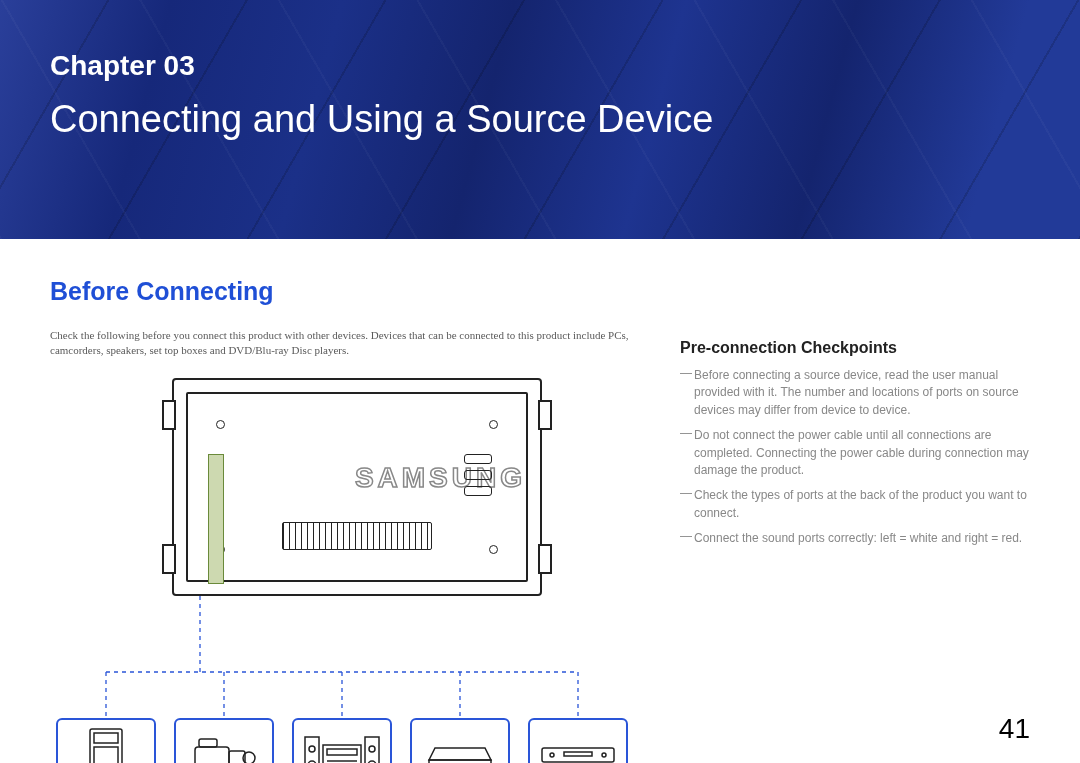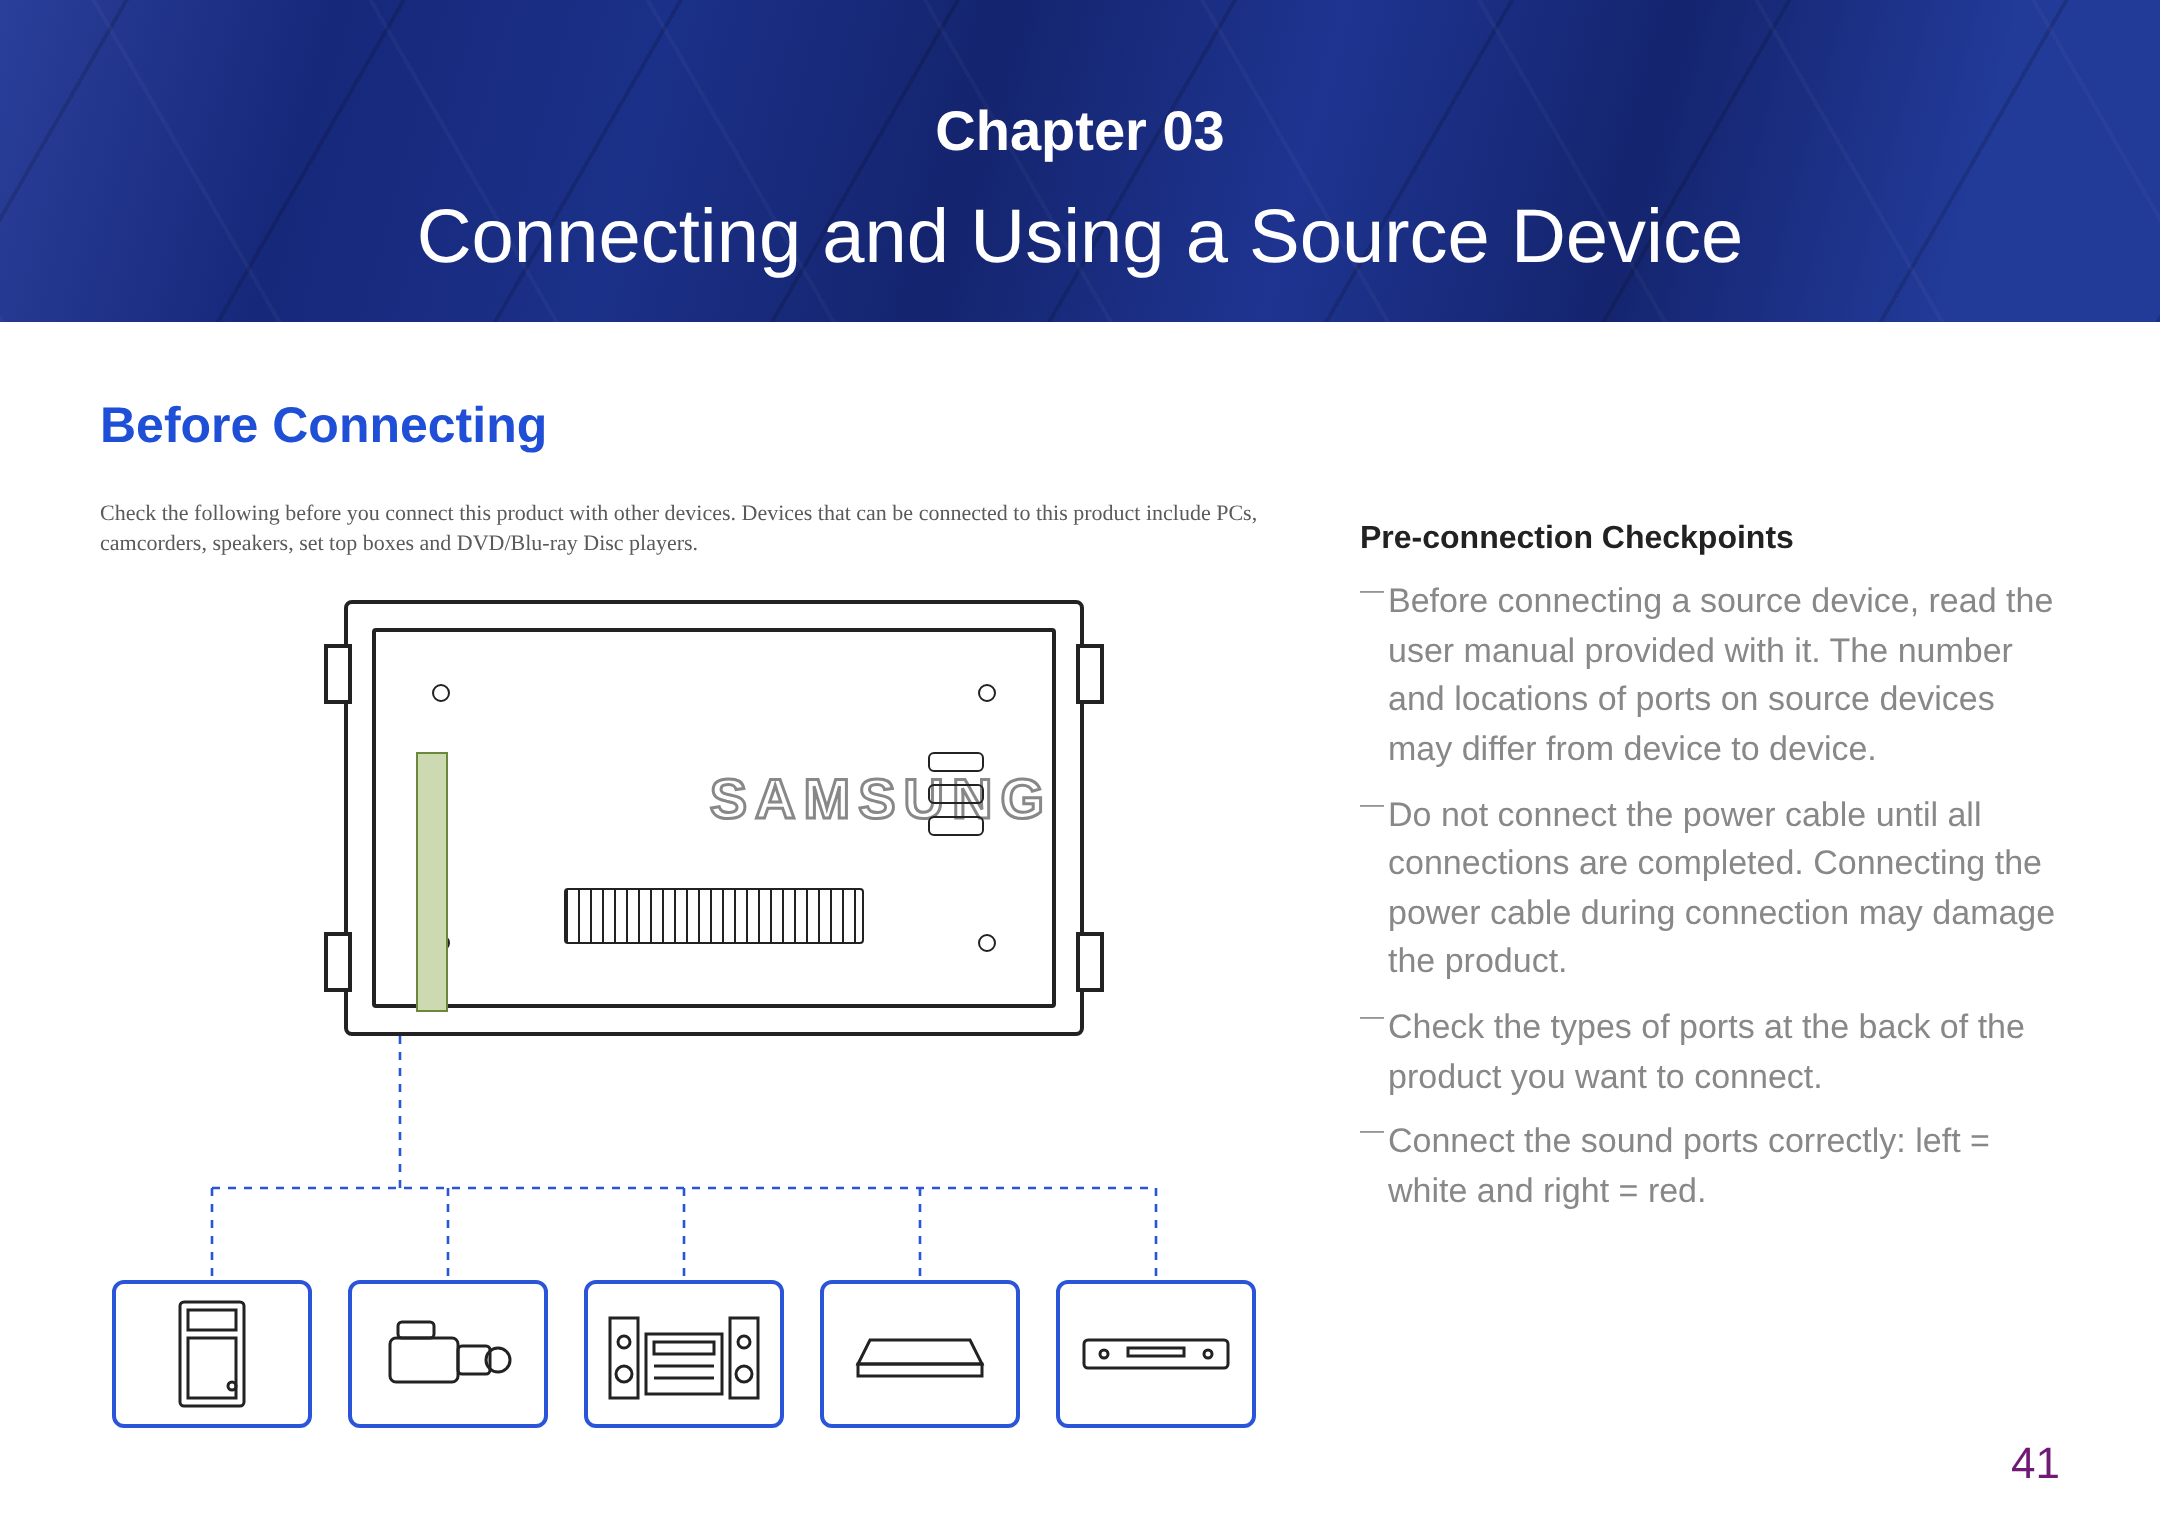--- a/index.html
+++ b/index.html
@@ -6,28 +6,27 @@
   body {
     width: 1080px;
     height: 763px;
     font-family: Arial, Helvetica, sans-serif;
     color: #333;
     position: relative;
     background: #fff;
   }
   .banner {
     width: 100%;
-    height: 161px;
+    height: 239px;
     background: #1a2e7a;
     background: linear-gradient(105deg, #2a3f9a 0%, #16287a 15%, #1b3088 30%, #14246e 45%, #1e3490 60%, #14246e 75%, #223a98 90%);
     padding: 50px 50px 0 50px;
     color: #fff;
     position: relative;
     overflow: hidden;
-    text-align: center;
   }
   .banner::after{
     content:"";
     position:absolute; inset:0;
     background-image:
       repeating-linear-gradient(60deg, rgba(255,255,255,0.03) 0 2px, transparent 2px 120px),
       repeating-linear-gradient(-60deg, rgba(0,0,0,0.15) 0 2px, transparent 2px 120px);
     pointer-events:none;
   }
   .chapter-label { font-size: 28px; font-weight: 700; position:relative; z-index:1;}
@@ -36,21 +35,21 @@
     display: flex;
     padding: 38px 50px 0 50px;
     gap: 35px;
   }
   .left-col { flex: 0 0 595px; }
   .right-col { flex: 1; padding-top: 62px;}
   .h2 { color: #1f4fd6; font-size: 25px; font-weight: 700; margin-bottom: 22px; }
   .intro { font-size: 11px; color: #5a5a5a; line-height: 1.35; margin-bottom: 14px; font-family: Liberation Serif, serif; }
   .h3 { color: #222; font-size: 16px; font-weight: 700; margin-bottom: 10px; }
   .check-item {
-    font-size: 17px; color: #888; line-height: 1.45;
+    font-size: 12px; color: #888; line-height: 1.45;
     position: relative; padding-left: 14px; margin-bottom: 8px;
   }
   .check-item::before {
     content: "―"; position: absolute; left: 0; top: -2px; color:#888; font-size:12px;
   }
   .diagram { position: relative; width: 595px; height: 420px; }
   .monitor {
     position: absolute; left: 122px; top: 6px; width: 370px; height: 218px;
     border: 2px solid #222; border-radius: 4px; background:#fff;
   }
@@ -92,21 +91,21 @@
     position:absolute; left:0; bottom:0; width:100%;
     display:flex; gap:18px; justify-content:flex-start; padding-left:6px;
   }
   .device-box{
     width:100px; height:74px; border:2px solid #2a55d8; border-radius:6px;
     display:flex; align-items:center; justify-content:center; background:#fff;
   }
   .device-box svg{stroke:#222; stroke-width:1.5; fill:none;}
 
   .page-num{
-    position:absolute; right:50px; bottom:18px; font-size:22px; color:#701a75;
+    position:absolute; right:50px; bottom:18px; font-size:28px; color:#000000;
   }
 </style>
 </head>
 <body>
 
 <div class="banner">
   <div class="chapter-label">Chapter 03</div>
   <div class="chapter-title">Connecting and Using a Source Device</div>
 </div>
 

